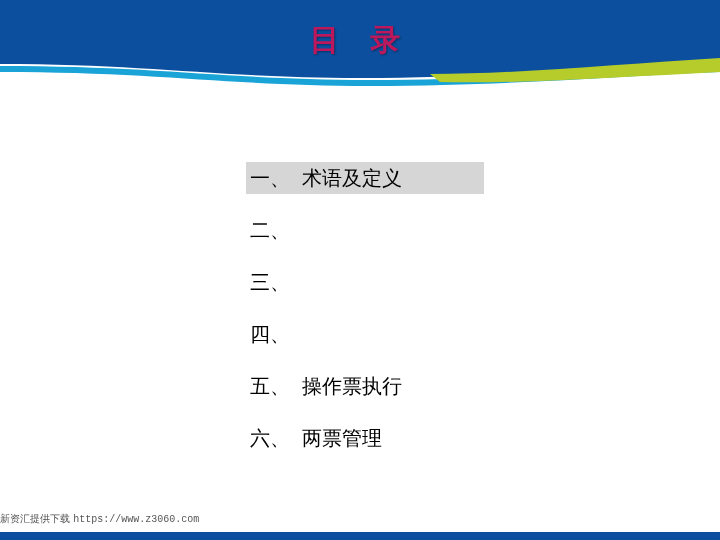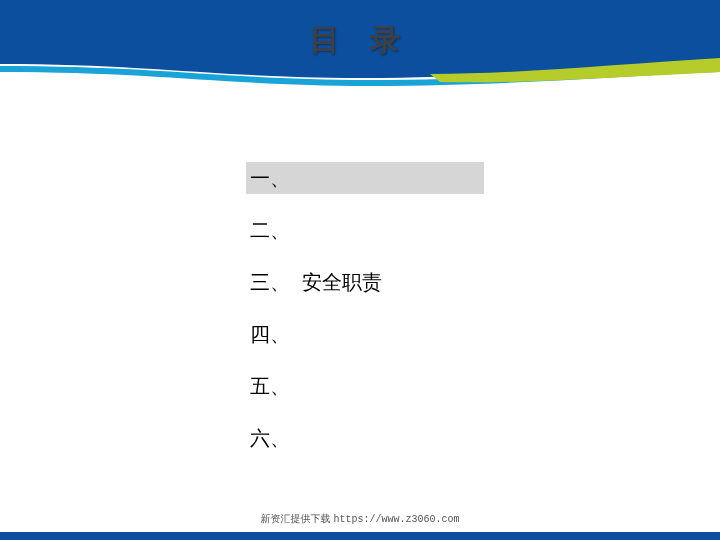--- a/index.html
+++ b/index.html
@@ -31,21 +31,21 @@
   }
   .banner svg {
     display: block;
   }
   .banner-title {
     position: absolute;
     left: 0;
     top: 20px;
     width: 720px;
     text-align: center;
-    color: #404040;
+    color: #be185d;
     font-family: "DejaVu Sans", "Liberation Sans", sans-serif;
     font-size: 30px;
     font-weight: bold;
     letter-spacing: 10px;
     text-shadow: 1px 1px 2px rgba(0,0,0,0.35);
   }
   
   .bottom-bar {
     position: absolute;
     left: 0;
@@ -82,21 +82,21 @@
   }
   .toc-label {
     display: inline-block;
   }
   
   .footer {
     position: absolute;
     left: 0;
     top: 512px;
     width: 720px;
-    text-align: center;
+    text-align: left;
     font-family: "DejaVu Sans", "Liberation Sans", sans-serif;
     font-size: 10px;
     color: #555555;
   }
   .footer .url {
     font-family: "Liberation Mono", monospace;
     font-size: 10px;
     color: #555555;
   }
 </style>
@@ -112,36 +112,38 @@
       <path d="M0,64 C150,64 220,78 360,78 C500,78 600,66 720,62 L720,64 L0,64 Z" fill="#0b4f9e"></path>
       <path d="M0,66 C160,66 230,80 370,80 C510,80 610,68 720,64 L720,72 C610,76 510,86 370,86 C230,86 160,72 0,72 Z" fill="#19a3d6"></path>
       <path d="M430,74 C520,74 620,64 720,58 L720,72 C620,77 520,84 440,82 Z" fill="#b5cc2b"></path>
     </svg>
     <div class="banner-title">目  录</div>
   </div>
 
   <div class="toc">
     <div class="toc-item highlight">
       <span class="toc-num">一、</span>
+      <span class="toc-label">术语及定义</span>
     </div>
     <div class="toc-item">
       <span class="toc-num">二、</span>
     </div>
     <div class="toc-item">
       <span class="toc-num">三、</span>
-      <span class="toc-label">安全职责</span>
     </div>
     <div class="toc-item">
       <span class="toc-num">四、</span>
     </div>
     <div class="toc-item">
       <span class="toc-num">五、</span>
+      <span class="toc-label">操作票执行</span>
     </div>
     <div class="toc-item">
       <span class="toc-num">六、</span>
+      <span class="toc-label">两票管理</span>
     </div>
   </div>
 
   <div class="footer">
     <span>新资汇提供下载</span>
     <span class="url">https://www.z3060.com</span>
   </div>
 
   <div class="bottom-bar"></div>
 

